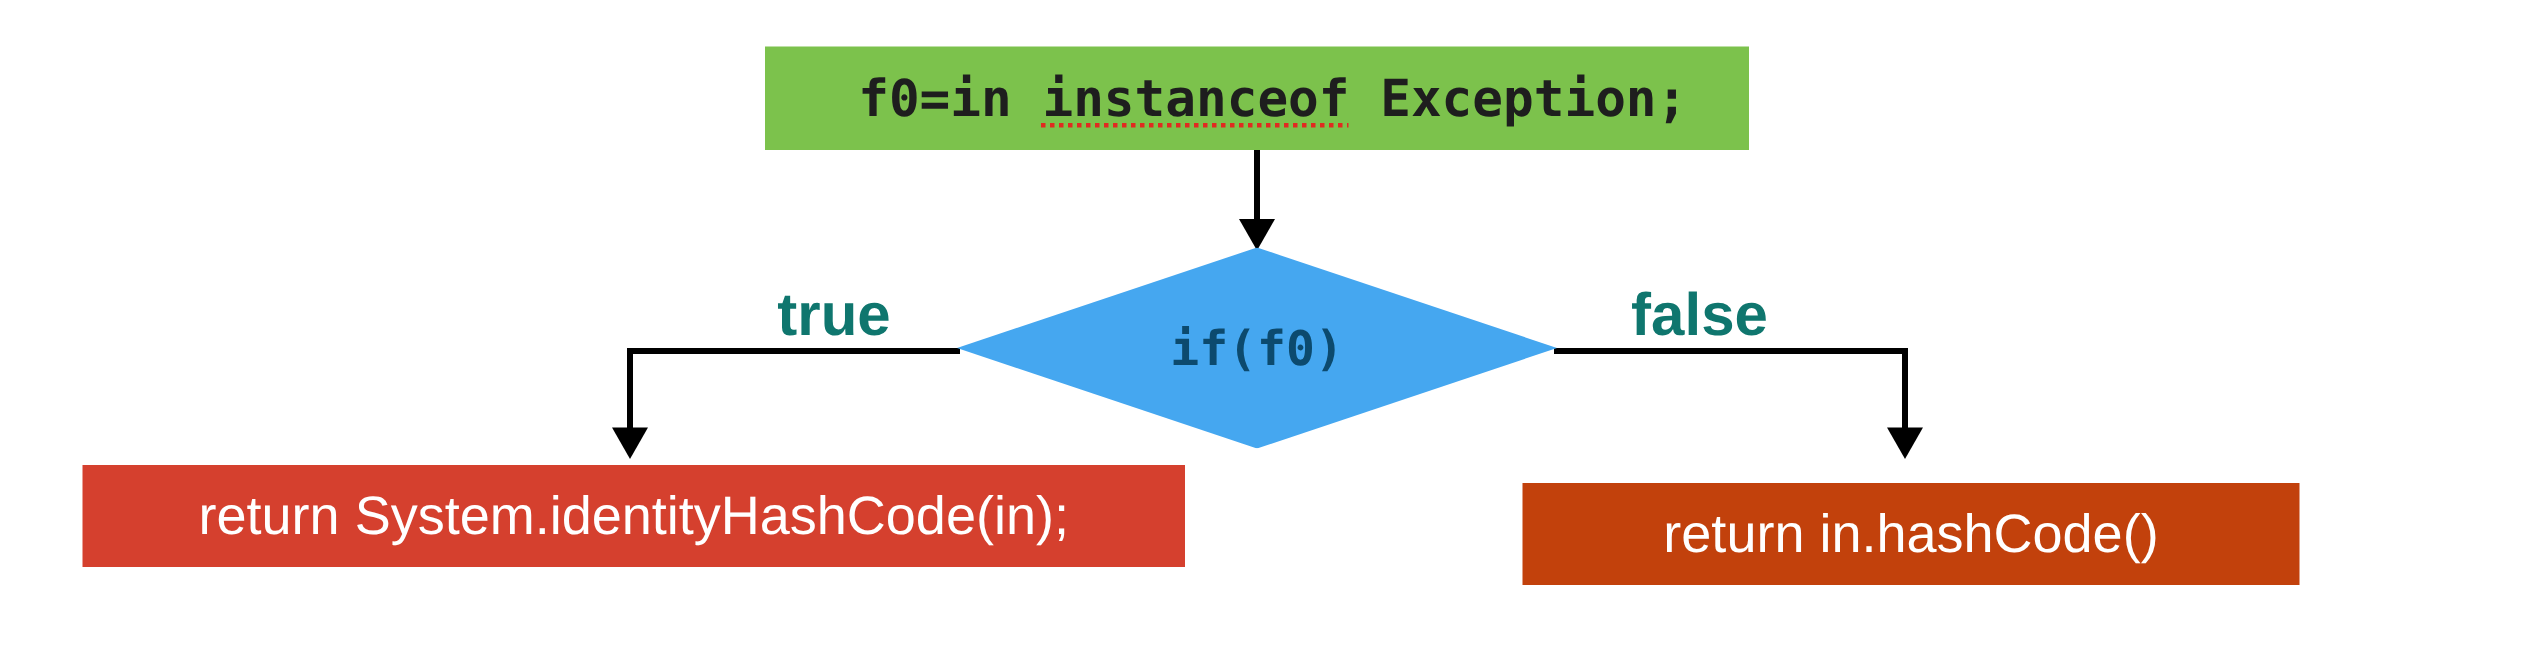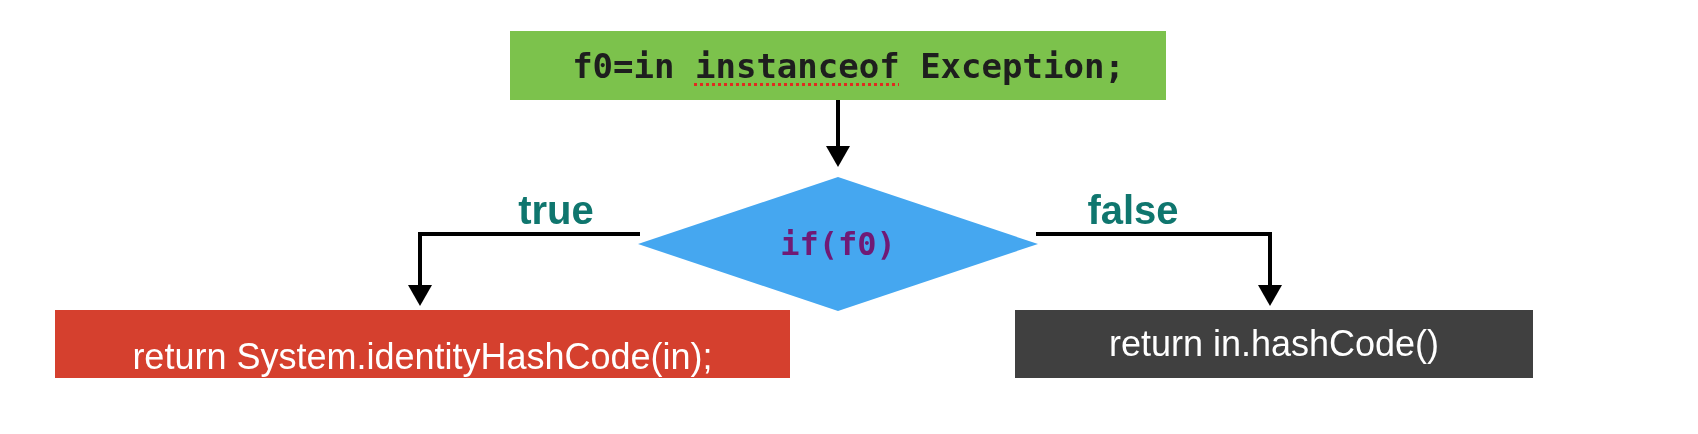--- a/index.html
+++ b/index.html
@@ -52,28 +52,28 @@
     padding-left: 21px;
   }
   .top-box .misspelled {
     text-decoration-line: underline;
     text-decoration-style: dotted;
     text-decoration-thickness: 3px;
     text-underline-offset: 5px;
   }
   .diamond {
     left: 638px;
-    top: 177px;
+    top: 165px;
     width: 400px;
     height: 134px;
     clip-path: polygon(50% 0, 100% 50%, 50% 100%, 0 50%);
     font-family: "DejaVu Sans Mono", monospace;
     font-weight: bold;
     font-size: 32px;
-    color: #701a75;
+    color: #0c4a6e;
   }
   .branch-label {
     position: absolute;
     top: 188px;
     width: 200px;
     height: 44px;
     text-align: center;
     font-size: 40px;
     font-weight: bold;
     color: #0f766e;
@@ -118,21 +118,21 @@
   </div>
 
   <div class="node diamond" style="background-color: rgb(69, 167, 240);">
     <span>if(f0)</span>
   </div>
 
   <div class="branch-label true">true</div>
 
   <div class="branch-label false">false</div>
 
-  <div class="node result-box true-box" style="background-color: rgb(213, 64, 46); align-items: flex-end;">
+  <div class="node result-box true-box" style="background-color: rgb(213, 64, 46);">
     <span>return System.identityHashCode(in);</span>
   </div>
 
-  <div class="node result-box false-box" style="background-color: #404040;">
+  <div class="node result-box false-box" style="background-color: #c2410c; margin-top: 12px;">
     <span>return in.hashCode()</span>
   </div>
 
 </div>
 
 </body></html>

